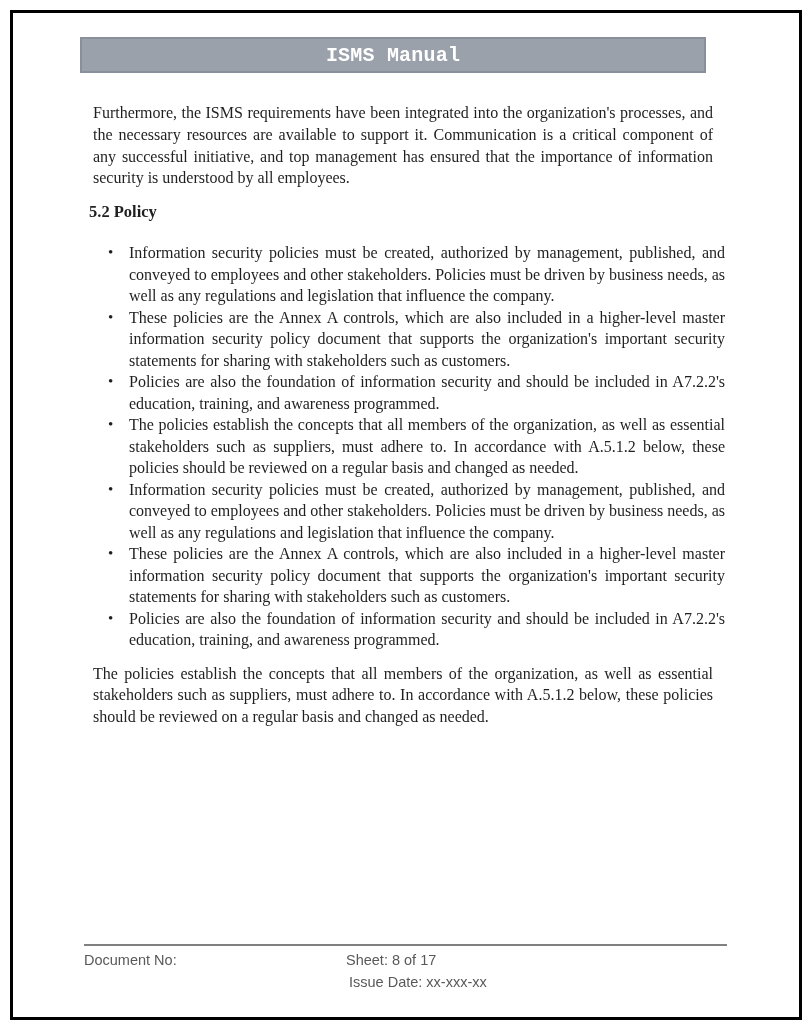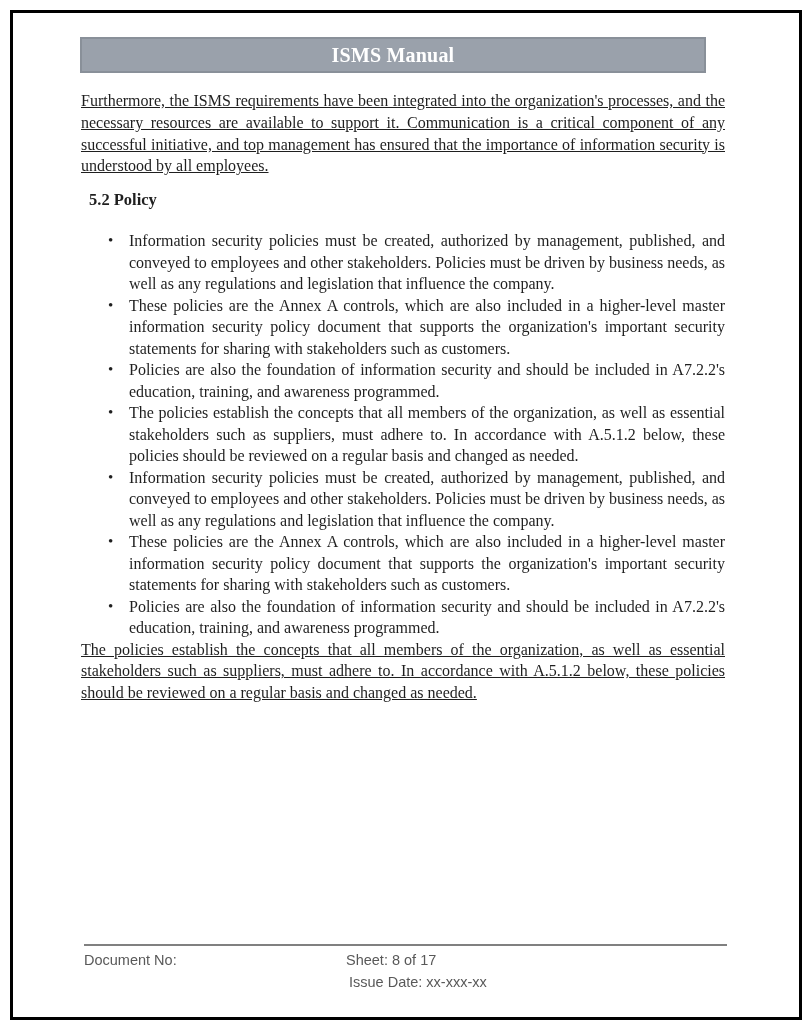--- a/index.html
+++ b/index.html
@@ -31,32 +31,32 @@
     width:622px;height:32px;
     background:var(--banner-bg);
     border:2px solid var(--banner-border);
     display:flex;align-items:center;justify-content:center;
   }
   .banner-title{
     font-size:20px;
     font-weight:bold;
     color:#ffffff;
     letter-spacing:0.2px;
+    font-family:Liberation Mono, monospace;
   }
   .content{
     position:absolute;
     left:81px;top:90px;
     width:644px;
     font-size:16px;
     line-height:21.8px;
   }
   .content p{
-    margin:0;
+    margin:12px;
     text-align:justify;
-    text-decoration:underline;
   }
   .para-intro{margin-top:2px;}
   .section-heading{
     margin:8px;
     margin-top:12px;
     font-size:16.5px;
     font-weight:bold;
     line-height:22px;
   }
   .para-policy{margin-top:15px;}

